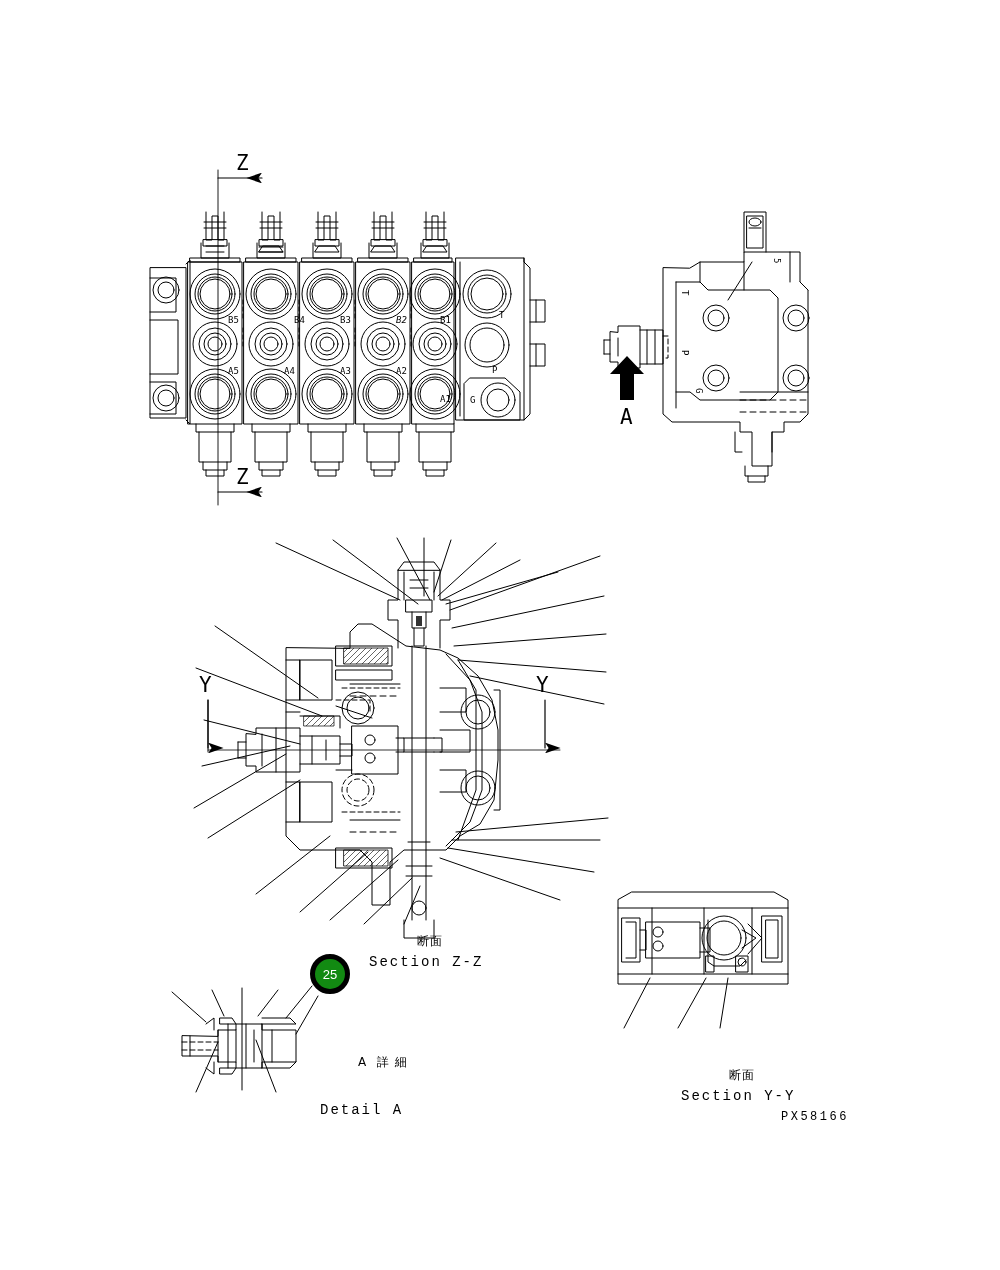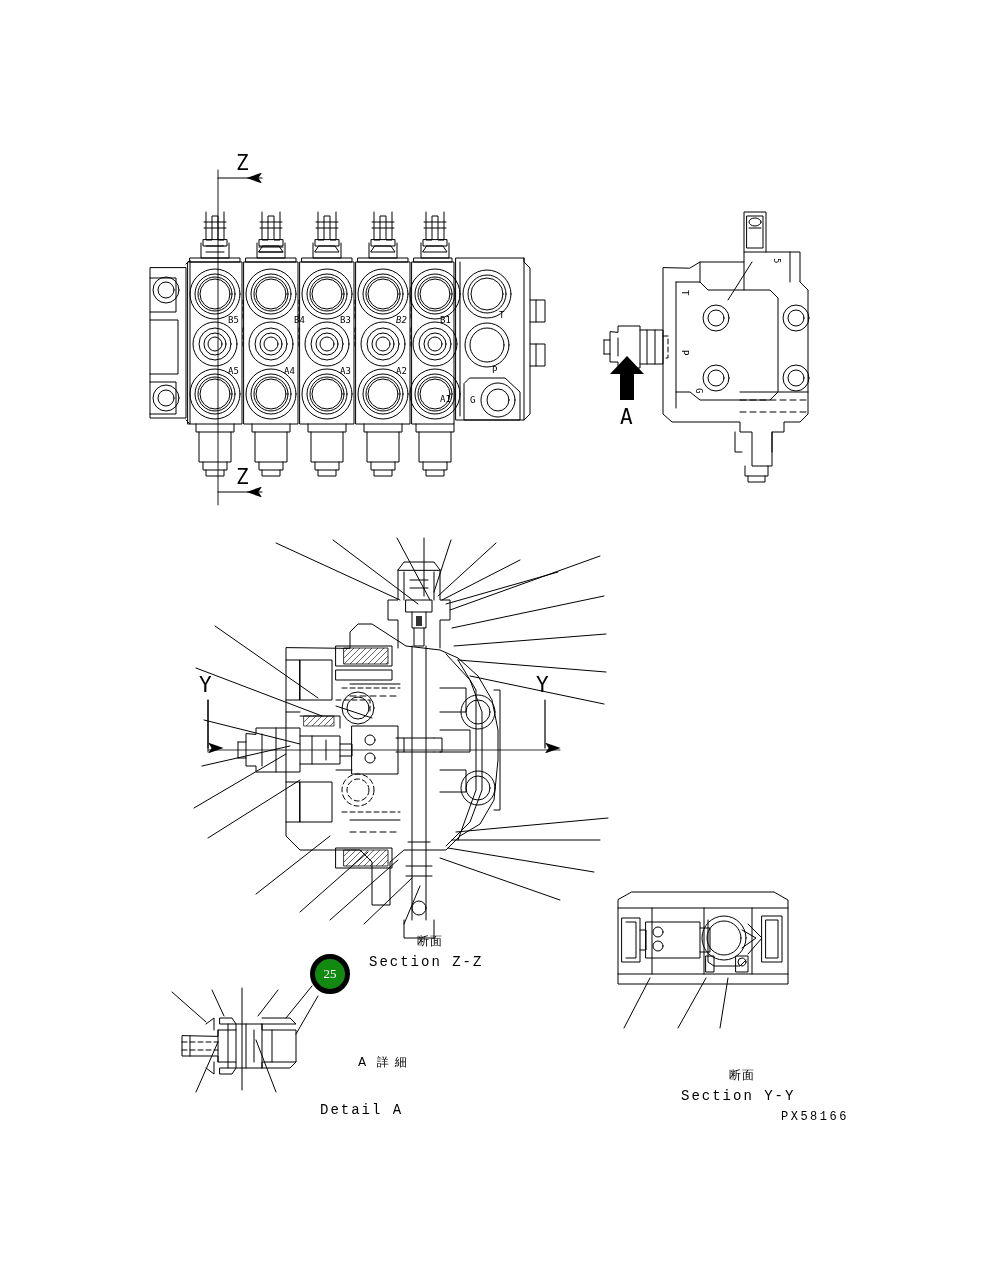--- a/index.html
+++ b/index.html
@@ -62,21 +62,21 @@
     width: 40px;
     height: 40px;
     border-radius: 50%;
     background: #128a12;
     border: 5px solid #000000;
     box-sizing: border-box;
     display: flex;
     align-items: center;
     justify-content: center;
     color: #ffffff;
-    font-family: Liberation Serif, serif;
+    font-family: Liberation Sans, sans-serif;
     font-size: 13px;
   }
   .rot90 { transform: rotate(90deg); transform-origin: 0 0; }
 </style>
 </head>
 <body>
 
 <div id="page">
 
   <svg viewBox="0 0 1000 1270" xmlns="http://www.w3.org/2000/svg">

